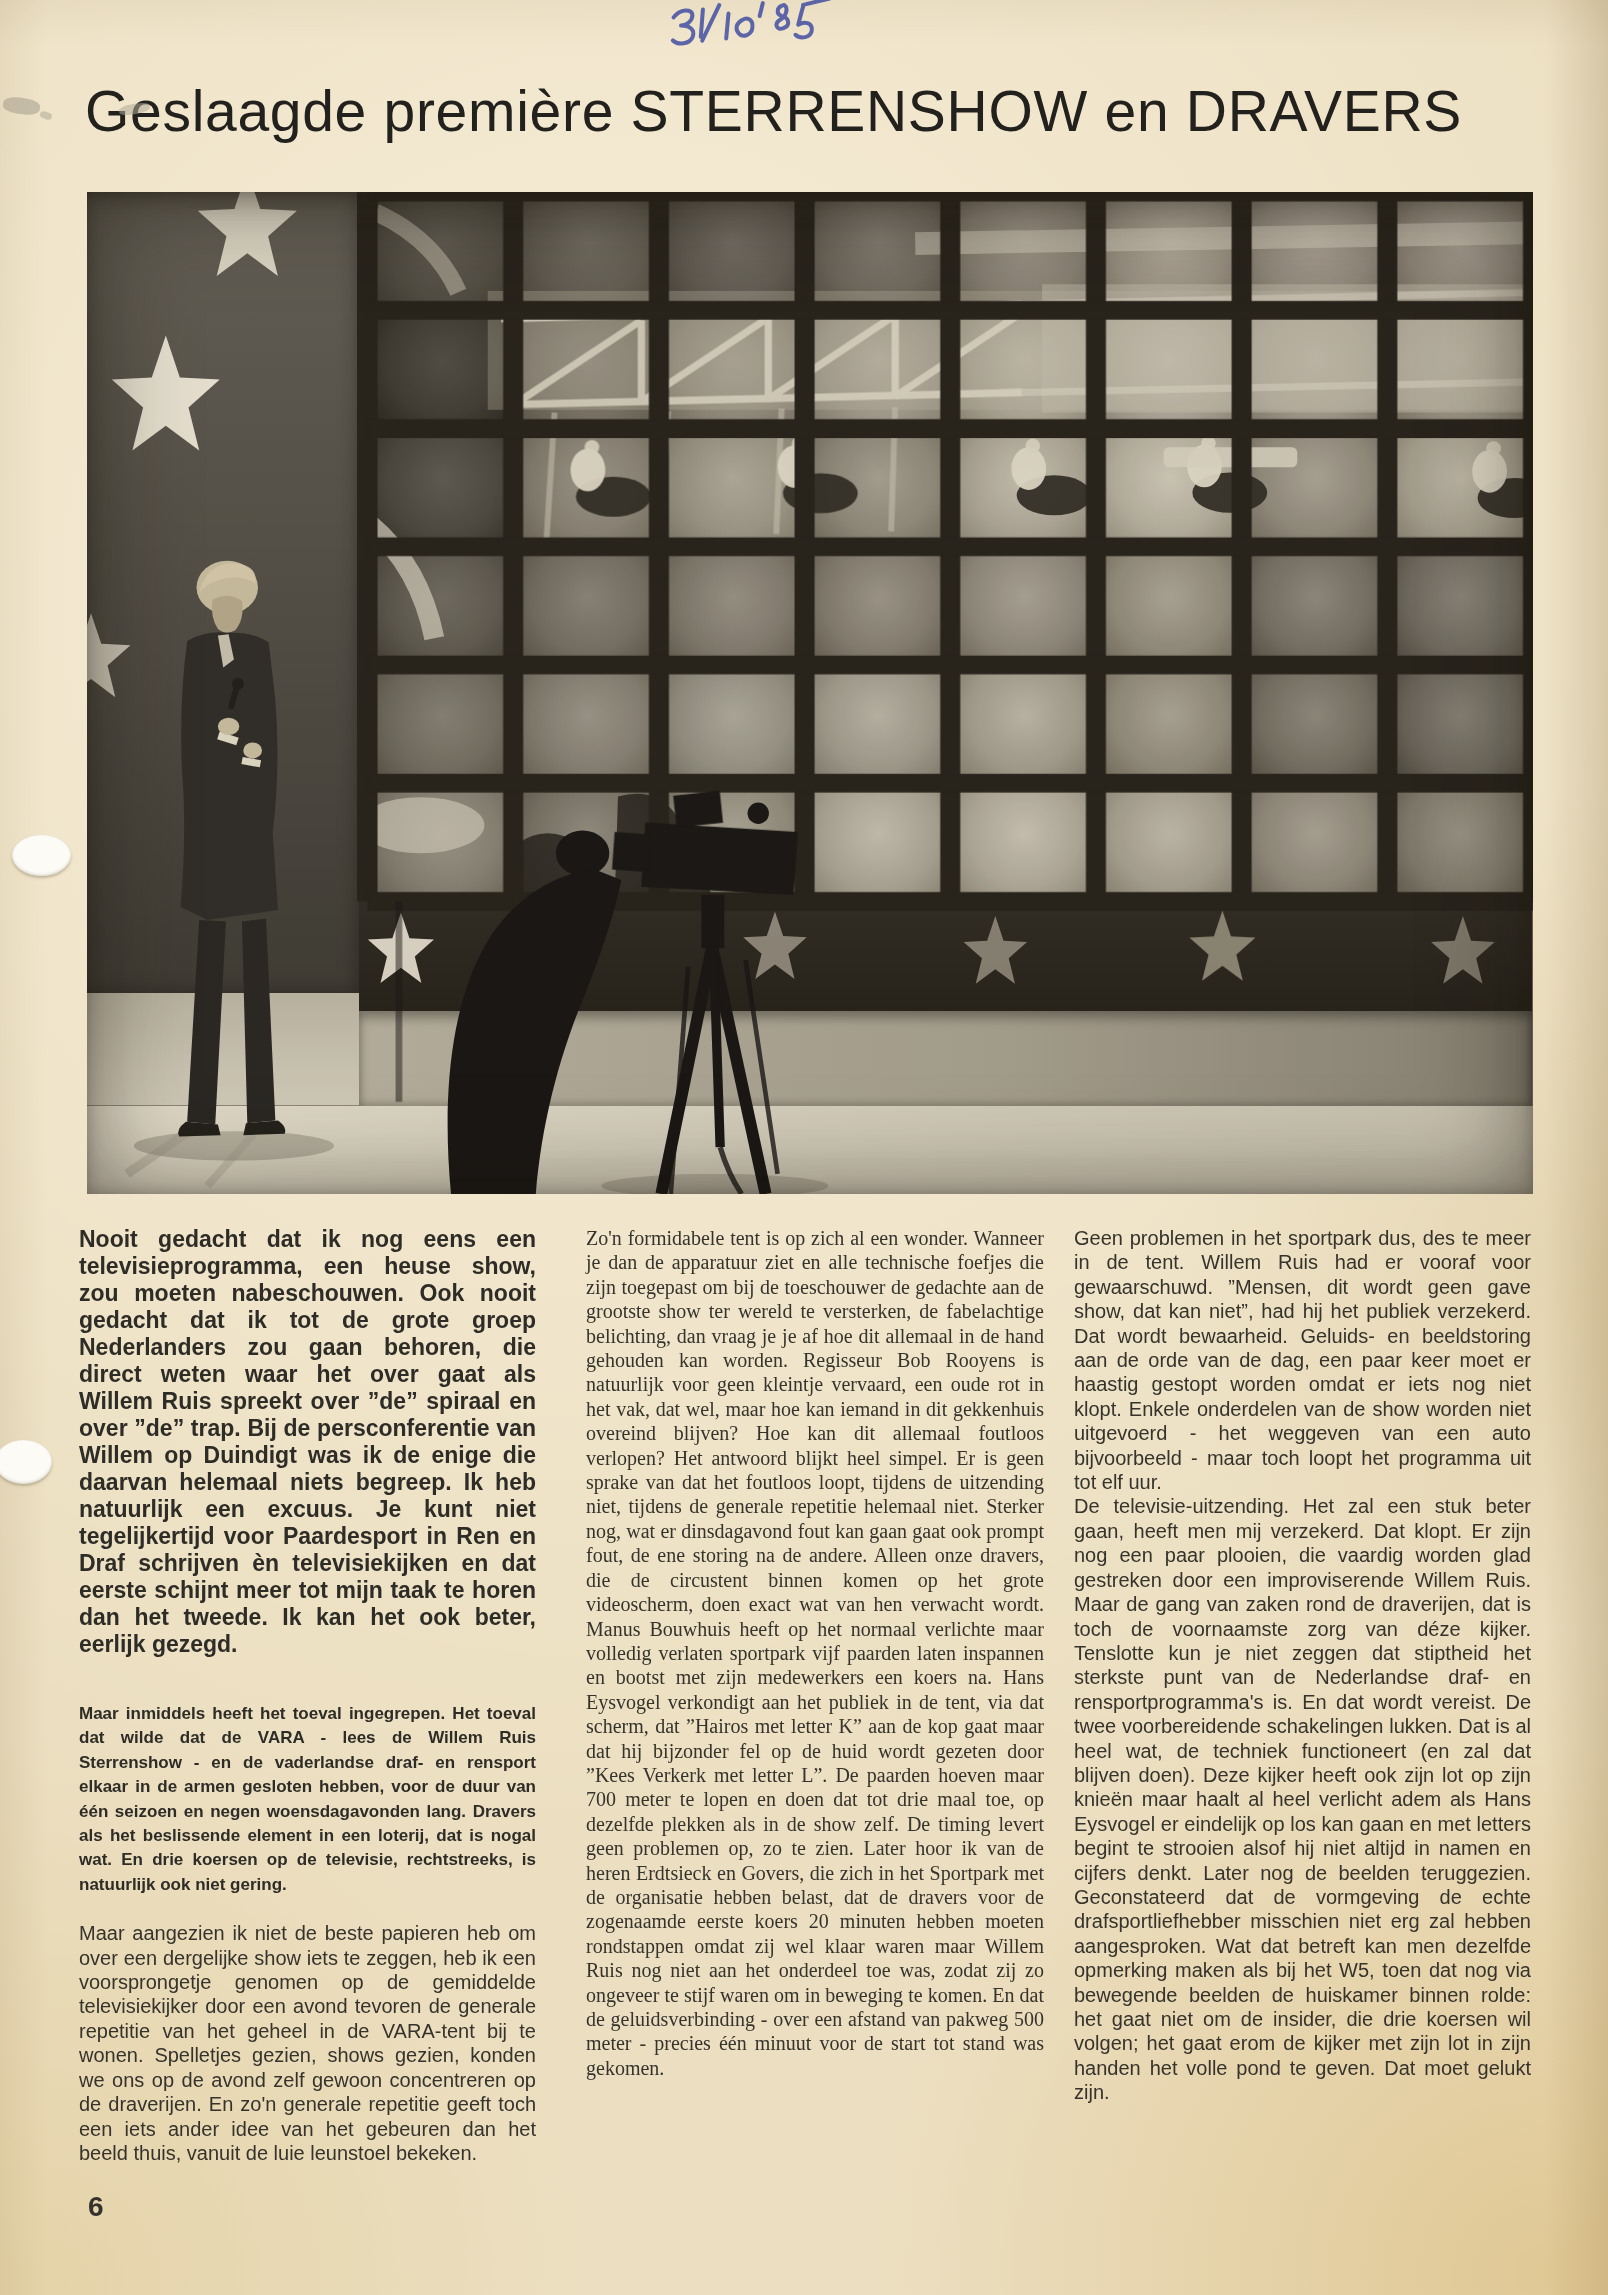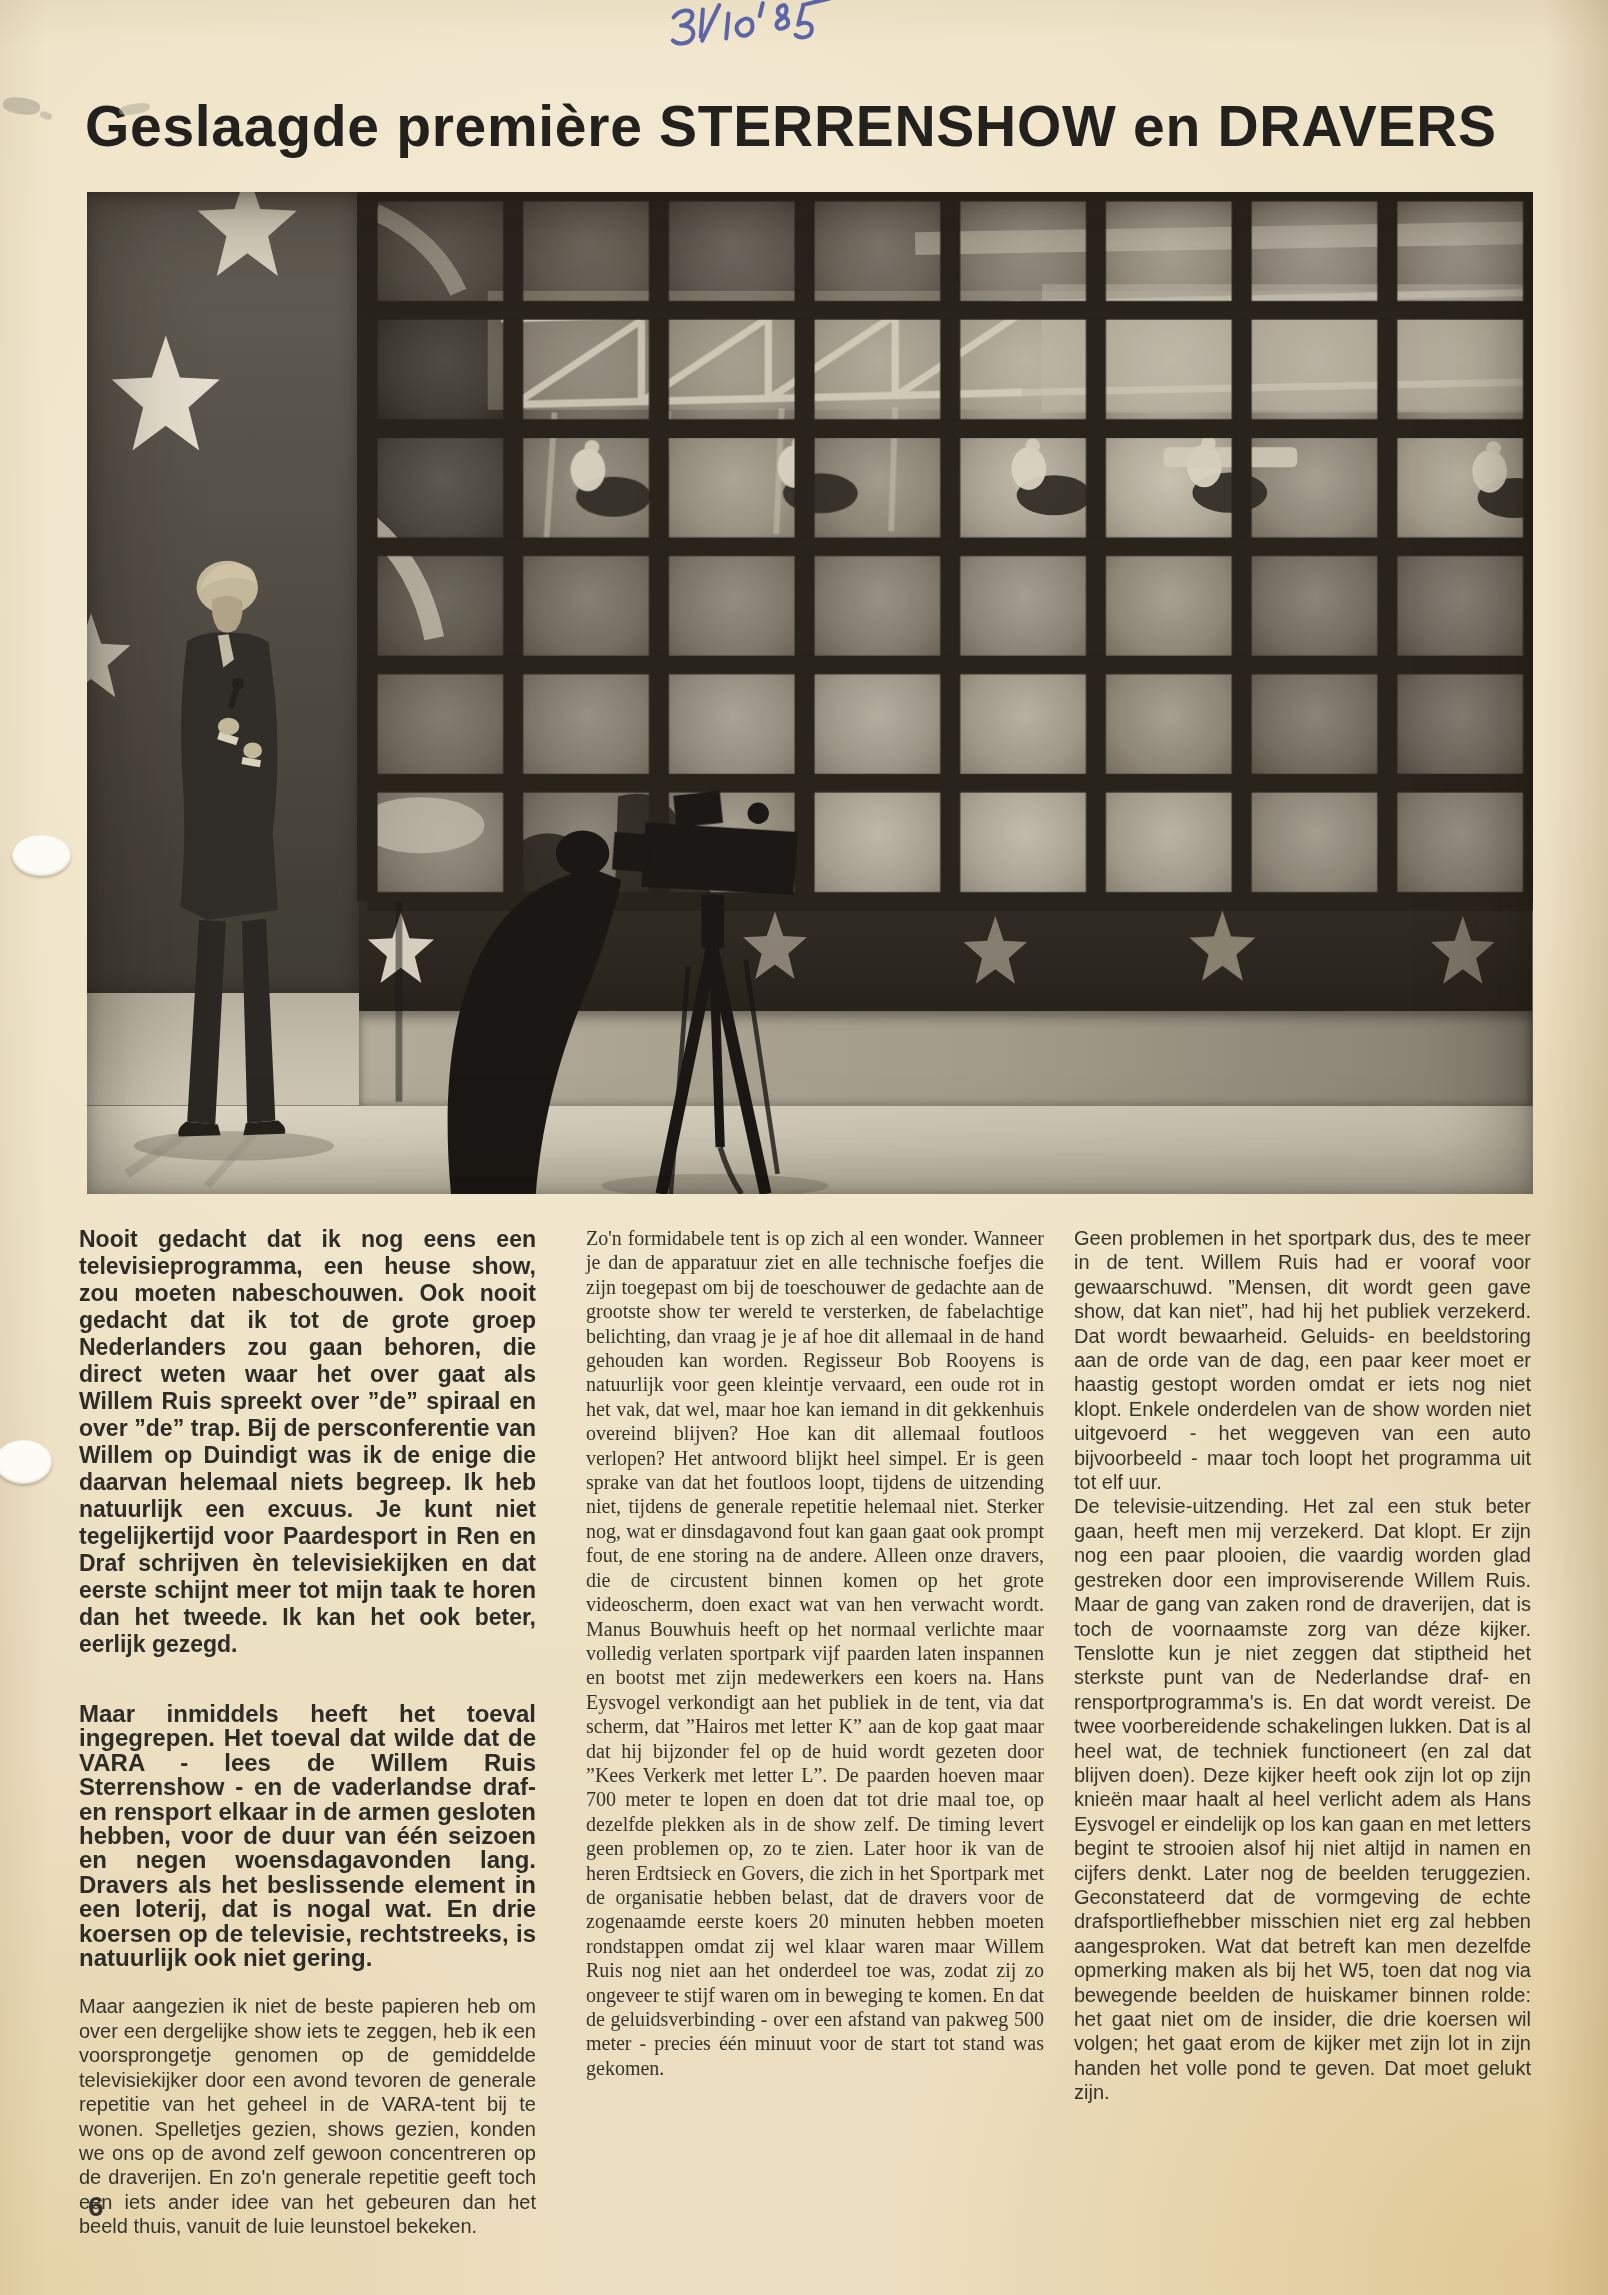--- a/index.html
+++ b/index.html
@@ -14,22 +14,22 @@
       radial-gradient(40% 30% at 100% 55%, rgba(190,160,95,.20), rgba(190,160,95,0) 70%),
       linear-gradient(to left, rgba(150,125,80,.30), rgba(150,125,80,0) 4%),
       linear-gradient(to right, rgba(150,125,80,.14), rgba(150,125,80,0) 3%),
       linear-gradient(to bottom, rgba(150,125,80,.12), rgba(150,125,80,0) 2%),
       #ecdfc1;
   }
   
   .handwriting{position:absolute;left:665px;top:0px;width:172px;height:47px;transform:rotate(-4deg);}
   
   .title{
-    position:absolute;left:85px;top:96px;width:1463px;margin:0;
-    font-weight:bold;font-size:57px;line-height:61px;letter-spacing:0.7px;
+    position:absolute;left:85px;top:81px;width:1463px;margin:0;
+    font-weight:normal;font-size:57px;line-height:61px;letter-spacing:0.7px;
     color:#22211d;white-space:nowrap;
   }
   
   .photo{position:absolute;left:87px;top:192px;width:1446px;height:1002px;overflow:hidden;background:#8a857b;}
   .photo > div{position:absolute;}
   .panel{left:0;top:0;width:281px;height:801px;
     background:linear-gradient(180deg,#5f5b53,#4a463f 60%,#3a3731);
     box-shadow:inset -10.7px 0 18.7px rgba(0,0,0,.35);}
   .stage-left{left:0;top:801px;width:281px;height:112px;background:linear-gradient(180deg,#b7b1a0,#d0cab9);}
   #wall{left:281px;top:0;width:1165px;height:709px;background:#242019;}
@@ -47,21 +47,21 @@
   .photo-vignette{left:0;top:0;width:1446px;height:1002px;pointer-events:none;
     background:linear-gradient(to bottom, rgba(70,60,45,.16), rgba(70,60,45,0) 3%), rgba(185,165,115,.05);
     box-shadow:inset 0 0 100px rgba(28,22,12,.55), inset 0 0 16px rgba(28,22,12,.30);}
   
   .col{position:absolute;top:1226px;text-align:justify;}
   .col-1{left:79px;width:457px;}
   .col-2{left:586px;width:458px;font-family:Liberation Serif, serif;}
   .col-3{left:1074px;width:457px;}
   .col p{margin:0;}
   .lead{font-weight:bold;font-size:23px;line-height:27px;margin:0 0 44px 0 !important;color:#2e2c27;}
-  .boldp{font-weight:bold;font-size:24px;line-height:24.4px;margin:0 0 24px 0 !important;color:#2e2c27;}
+  .boldp{font-weight:bold;font-size:17px;line-height:24.4px;margin:0 0 24px 0 !important;color:#2e2c27;}
   .bodyp{font-size:20px;line-height:24.4px;color:#35332c;}
   .subhead{margin:31px 0 12px 0;font-size:37px;line-height:39px;font-weight:bold;letter-spacing:-0.7px;color:#26241f;}
   .pageno{position:absolute;left:88px;top:2191px;font-size:28px;font-weight:bold;color:#34322c;}
   
   .hole{position:absolute;border-radius:50%;background:#fcfbf6;box-shadow:0 2px 2.7px rgba(110,95,60,.35), inset 0 -1.3px 2.7px rgba(120,110,80,.25);}
   .hole1{left:12px;top:835px;width:59px;height:41px;}
   .hole2{left:-5.3px;top:1440px;width:57px;height:44px;}
   
   .smudge{position:absolute;border-radius:40%;opacity:.55;}
   .s1{left:2.7px;top:98px;width:37px;height:16px;background:#a49d8d;transform:rotate(7deg);}

